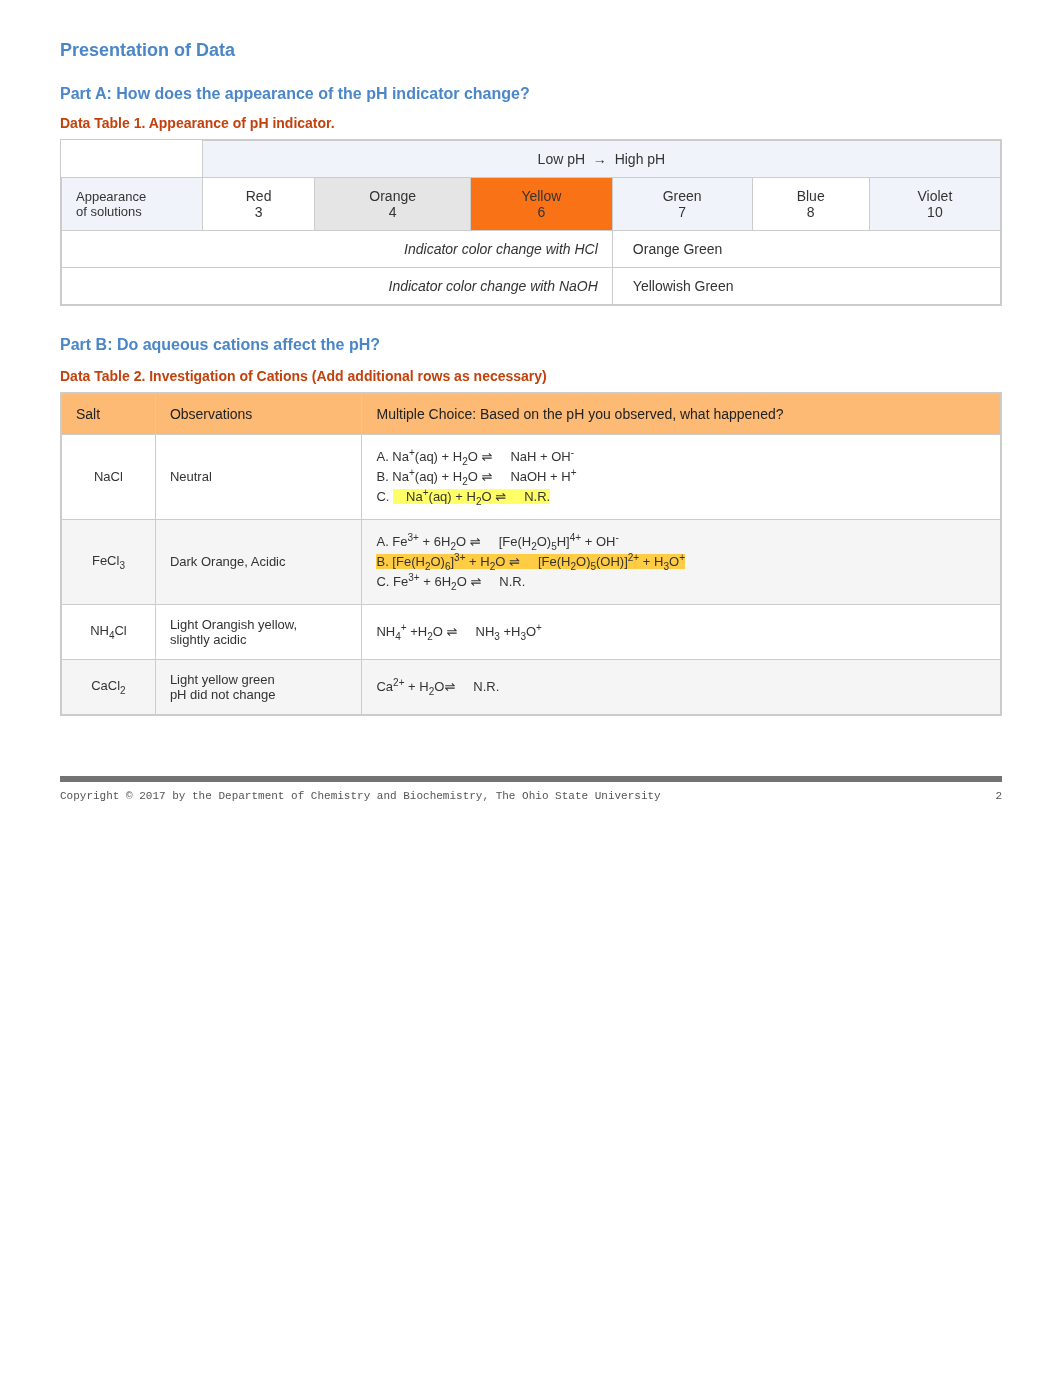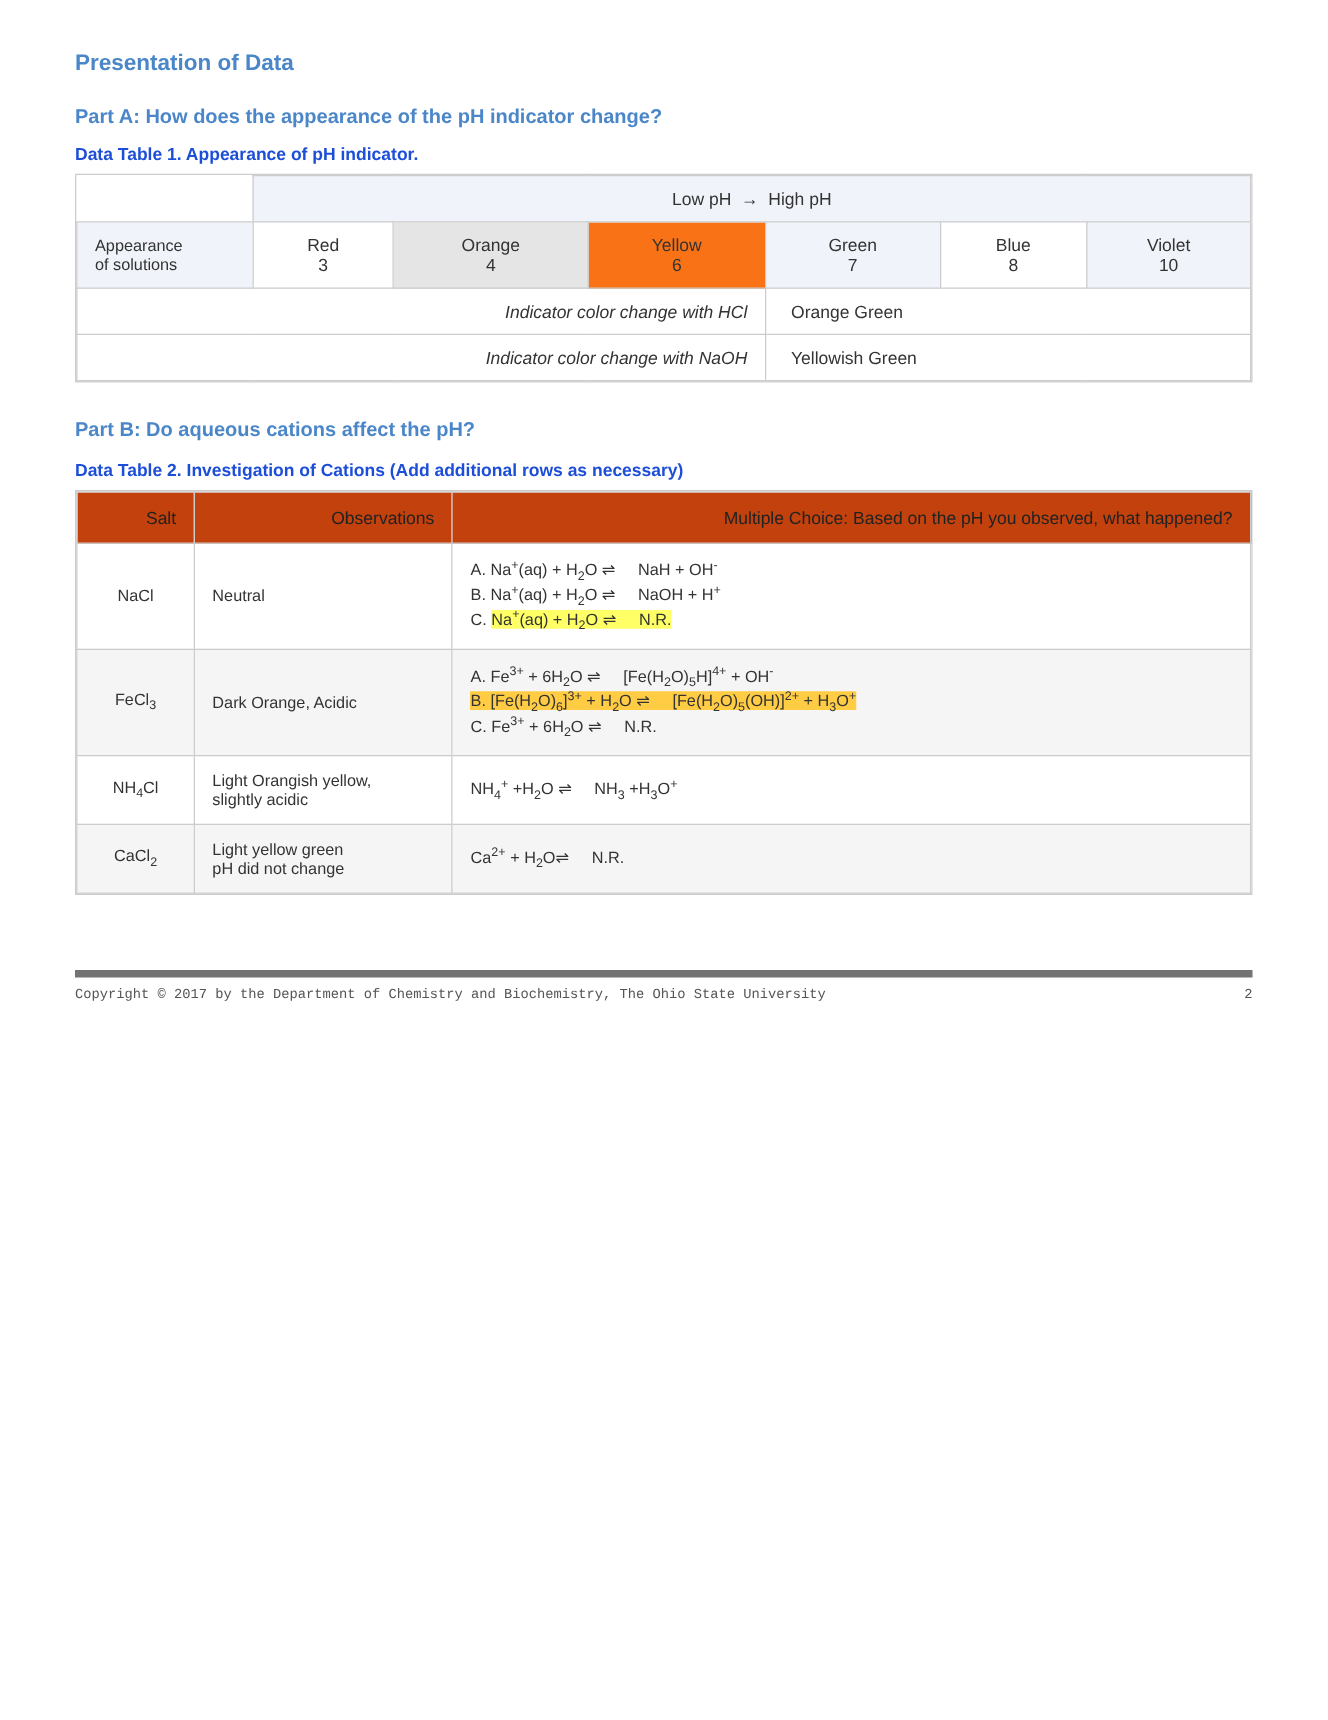--- a/index.html
+++ b/index.html
@@ -20,21 +20,21 @@
     }
 
     .part-title {
       color: #4a86c8;
       font-size: 16px;
       font-weight: bold;
       margin-bottom: 12px;
     }
 
     .table-title {
-      color: #1d4ed8;
+      color: #c2410c;
       font-size: 14px;
       font-weight: bold;
       margin-bottom: 8px;
     }
 
     
     .table1-wrapper {
       border: 1px solid #ccc;
       margin-bottom: 8px;
     }
@@ -89,41 +89,42 @@
       border-collapse: collapse;
     }
 
     .table2 th, .table2 td {
       border: 1px solid #ccc;
       padding: 12px 14px;
       vertical-align: top;
     }
 
     .table2 thead th {
-      background: #c2410c;
+      background: #fdba74;
       color: #222;
-      text-align: right;
+      text-align: left;
       font-weight: normal;
     }
 
     .table2 tbody td {
       font-size: 13px;
       vertical-align: middle;
     }
 
     .table2 tbody tr:nth-child(odd) {
       background: #fff;
     }
 
     .table2 tbody tr:nth-child(even) {
       background: #f5f5f5;
     }
 
     .highlight-yellow {
       background-color: #ffff66;
+      padding-left: 13px;
     }
 
     .highlight-orange {
       background-color: #ffcc44;
     }
 
     .col-salt { width: 10%; text-align: center; }
     .col-obs { width: 22%; }
     .col-mc { width: 68%; }
 

